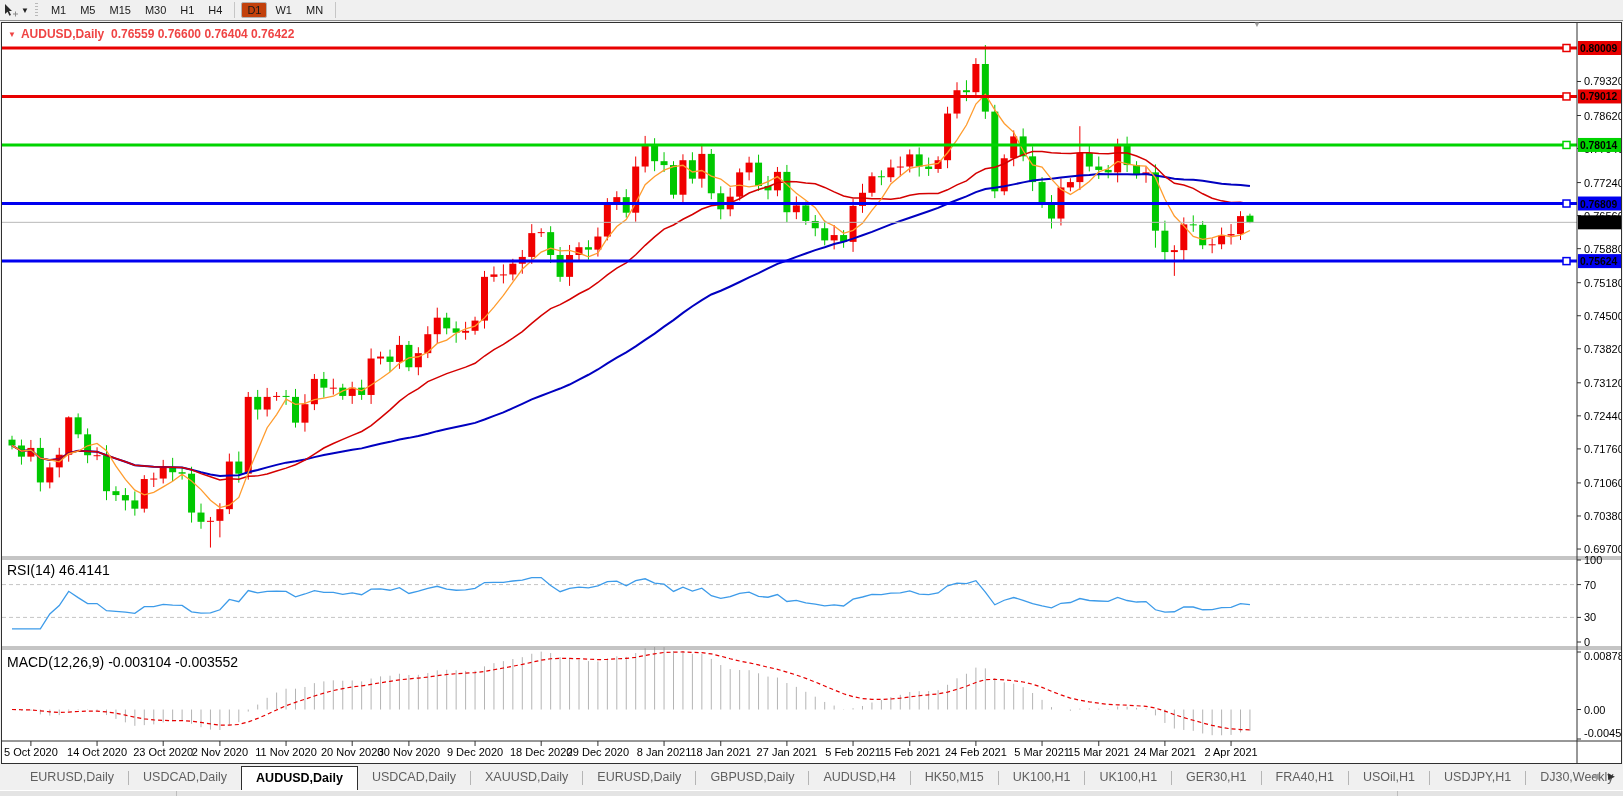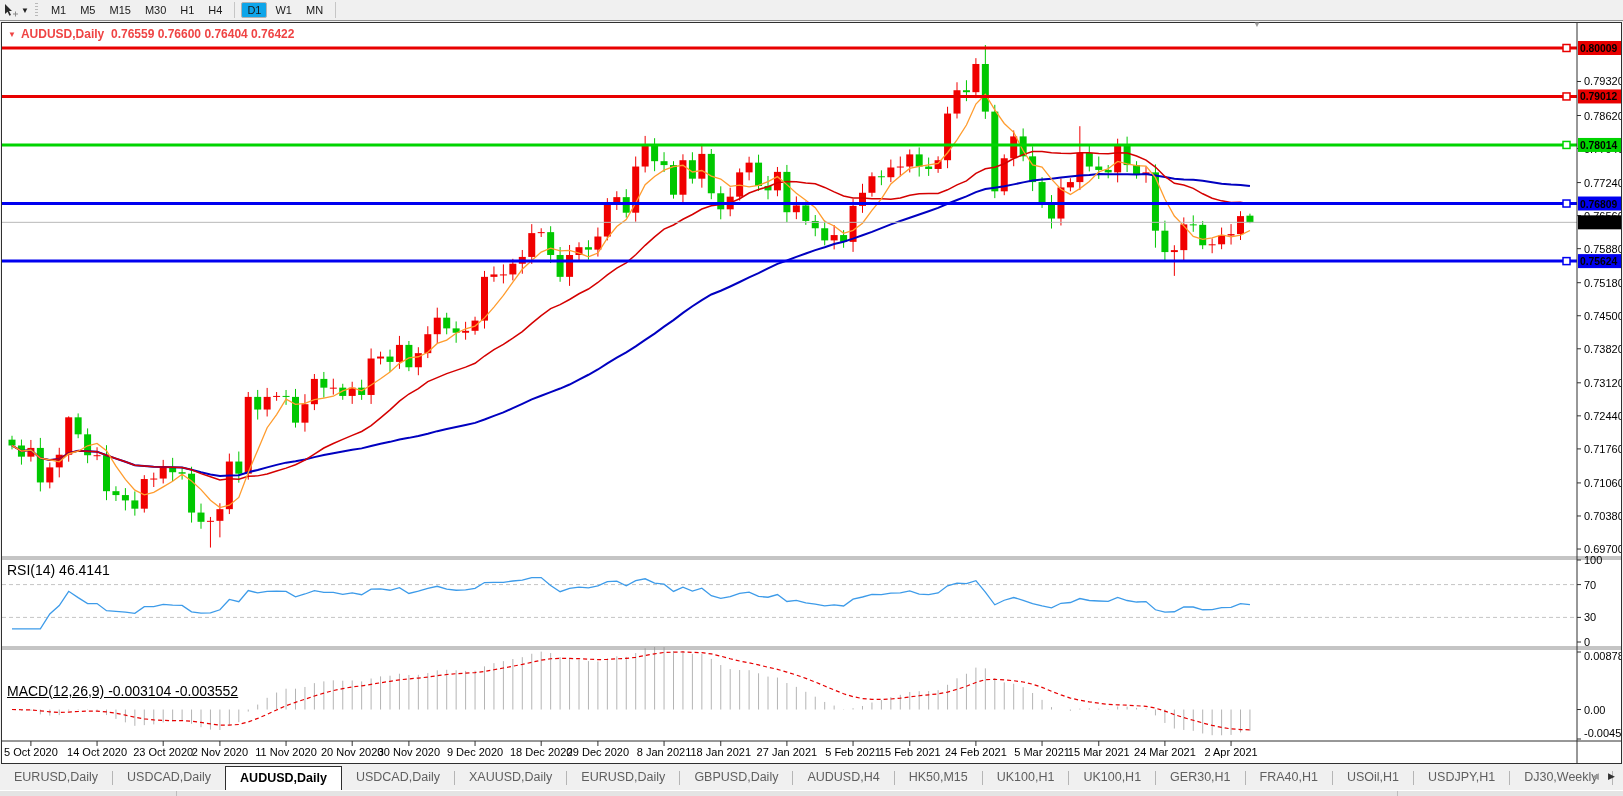--- a/index.html
+++ b/index.html
@@ -11,38 +11,38 @@
   .toolbar { position:absolute; left:0; top:0; width:1623px; height:21px;
              background:#f0f0f0; border-bottom:1px solid #8f8f8f;
              display:flex; align-items:center; padding-left:3px; }
   .tool-icon { width:16px; height:15px; display:inline-block; }
   .tool-dd { font-size:8px; color:#222; margin:0 4px 0 2px; }
   .grip { width:3px; height:14px; margin:0 6px 0 2px;
           background:repeating-linear-gradient(to bottom,#b9b9b9 0 1px,#f0f0f0 1px 3px); }
   .tfbtn { display:inline-block; min-width:24px; padding:1px 5px; margin:16px 1px;
            font-size:11px; color:#1a1a1a; text-align:center;
            border:1px solid transparent; border-radius:2px; cursor:default; }
-  .tfbtn.active { background:#0ea5e9; border:1px solid #b2b2b2; }
+  .tfbtn.active { background:#c2410c; border:1px solid #b2b2b2; }
   .vsep { width:1px; height:16px; background:#c6c6c6; margin:0 5px; }
 
   
   .chart-window { position:absolute; left:1px; top:22px; width:1621px; height:742px;
                   background:#ffffff; border:1px solid #303030; }
   .chart-title { position:absolute; left:6px; top:4px; font-size:12px; font-weight:700;
                  color:#ef4444; white-space:nowrap; }
   .chart-title .tri { font-size:8px; margin-right:5px; position:relative; top:-1px; }
   .ind-label { position:absolute; left:5px; font-size:14px; color:#000; white-space:nowrap; }
   .rsi-label  { top:539px; }
-  .macd-label { top:660px;text-decoration:underline; }
+  .macd-label { top:631px; }
   .collapse-arrow { position:absolute; left:1251px; top:-3px; font-size:8px; color:#9a9a9a; }
 
   
   .tabbar { position:absolute; left:0; top:766px; width:1623px; height:24px;
             background:#f0f0f0; display:flex; align-items:stretch; overflow:hidden;
-            padding-left:0; }
+            padding-left:16px; }
   .tab { flex:0 0 auto; font-size:12.5px; color:#5f5f5f; padding:0 14px;
          line-height:23px; white-space:nowrap; cursor:default; }
   .tab.active { background:#ffffff; border:1px solid #2e2e2e; border-bottom:none;
                 color:#000; font-weight:700; }
   .tab-div { flex:0 0 1px; width:1px; background:#b5b5b5; margin:5px 0; }
   .tab-scroll { position:absolute; top:5px; font-size:9px; }
   .tab-scroll.left  { right:24px; color:#9a9a9a; }
   .tab-scroll.right { right:8px;  color:#303030; }
 
   

